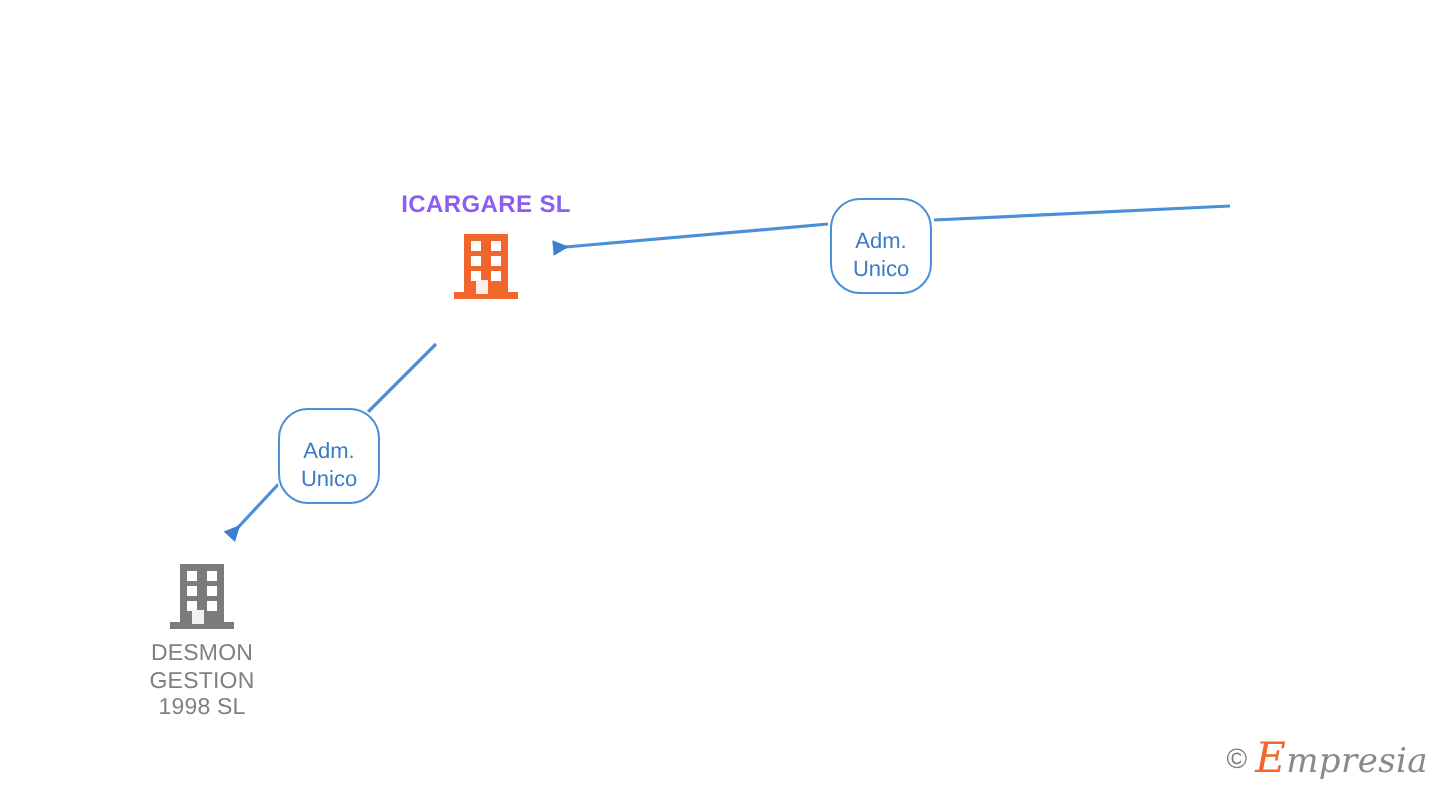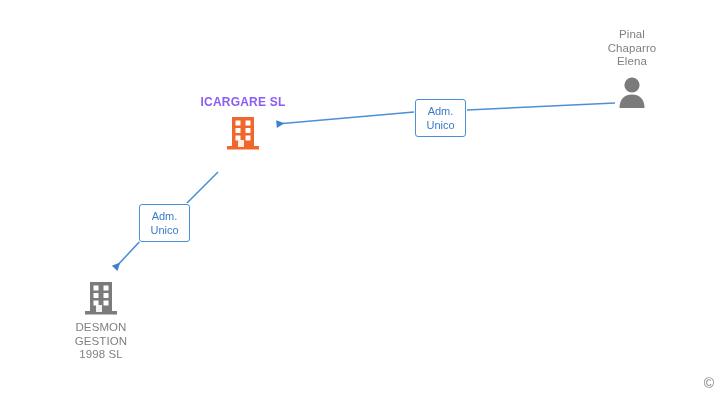--- a/index.html
+++ b/index.html
@@ -77,27 +77,27 @@
   }
   #node-subsidiary .node-label {
     margin-top: 5px;
   }
 
   
   .rel-box {
     position: absolute;
     box-sizing: border-box;
     border: 1px solid #4a90d9;
-    border-radius: 3px;
+    border-radius: 15px;
     background: #ffffff;
     color: #3a7bc8;
     font-size: 11px;
     line-height: 14px;
     text-align: center;
-    padding: 4px 6px 4px 6px;
+    padding: 14px 6px 4px 6px;
     white-space: pre-line;
     box-shadow: 0 0 0 1px rgba(255,255,255,0.9);
   }
   #rel-box-person {
     left: 415px;
     top: 99px;
     width: 51px;
   }
   #rel-box-subsidiary {
     left: 139px;
@@ -171,31 +171,20 @@
           <rect x="19.5" y="13" width="5" height="5"></rect>
           <rect x="9.5" y="20.5" width="5" height="5"></rect>
           <rect x="19.5" y="20.5" width="5" height="5"></rect>
           <rect x="12" y="25" width="6" height="7"></rect>
         </g>
         <rect x="12" y="25" width="6" height="7" fill="#fdeee8"></rect>
       </svg>
     </span>
   </div>
 
-  <div class="node" id="node-person">
-    <div class="node-label">Pinal
-Chaparro
-Elena</div>
-    <span class="node-icon">
-      <svg width="30" height="32" viewBox="0 0 30 32" aria-hidden="true">
-        <circle cx="15" cy="9" r="7.6" fill="#7b7b7b"></circle>
-        <path d="M 2.5 32 C 2.5 22.5 8 18.5 15 18.5 C 22 18.5 27.5 22.5 27.5 32 Z" fill="#7b7b7b"></path>
-      </svg>
-    </span>
-  </div>
 
   <div class="node" id="node-subsidiary">
     <span class="node-icon">
       <svg width="34" height="36" viewBox="0 0 34 36" aria-hidden="true">
         <g fill="#7b7b7b">
           <rect x="6" y="2" width="22" height="30"></rect>
           <rect x="1" y="31" width="32" height="3.5"></rect>
         </g>
         <g fill="#ffffff">
           <rect x="9.5" y="5.5" width="5" height="5"></rect>
@@ -214,15 +203,16 @@
   </div>
 
   <div class="rel-box" id="rel-box-person">Adm.
 Unico</div>
 
   <div class="rel-box" id="rel-box-subsidiary">Adm.
 Unico</div>
 
   <div id="watermark">
     <span class="wm-c">©</span>
+    <span class="wm-word"><span class="wm-e">E</span><span>mpresia</span></span>
   </div>
 
 </div>
 
 </body></html>

